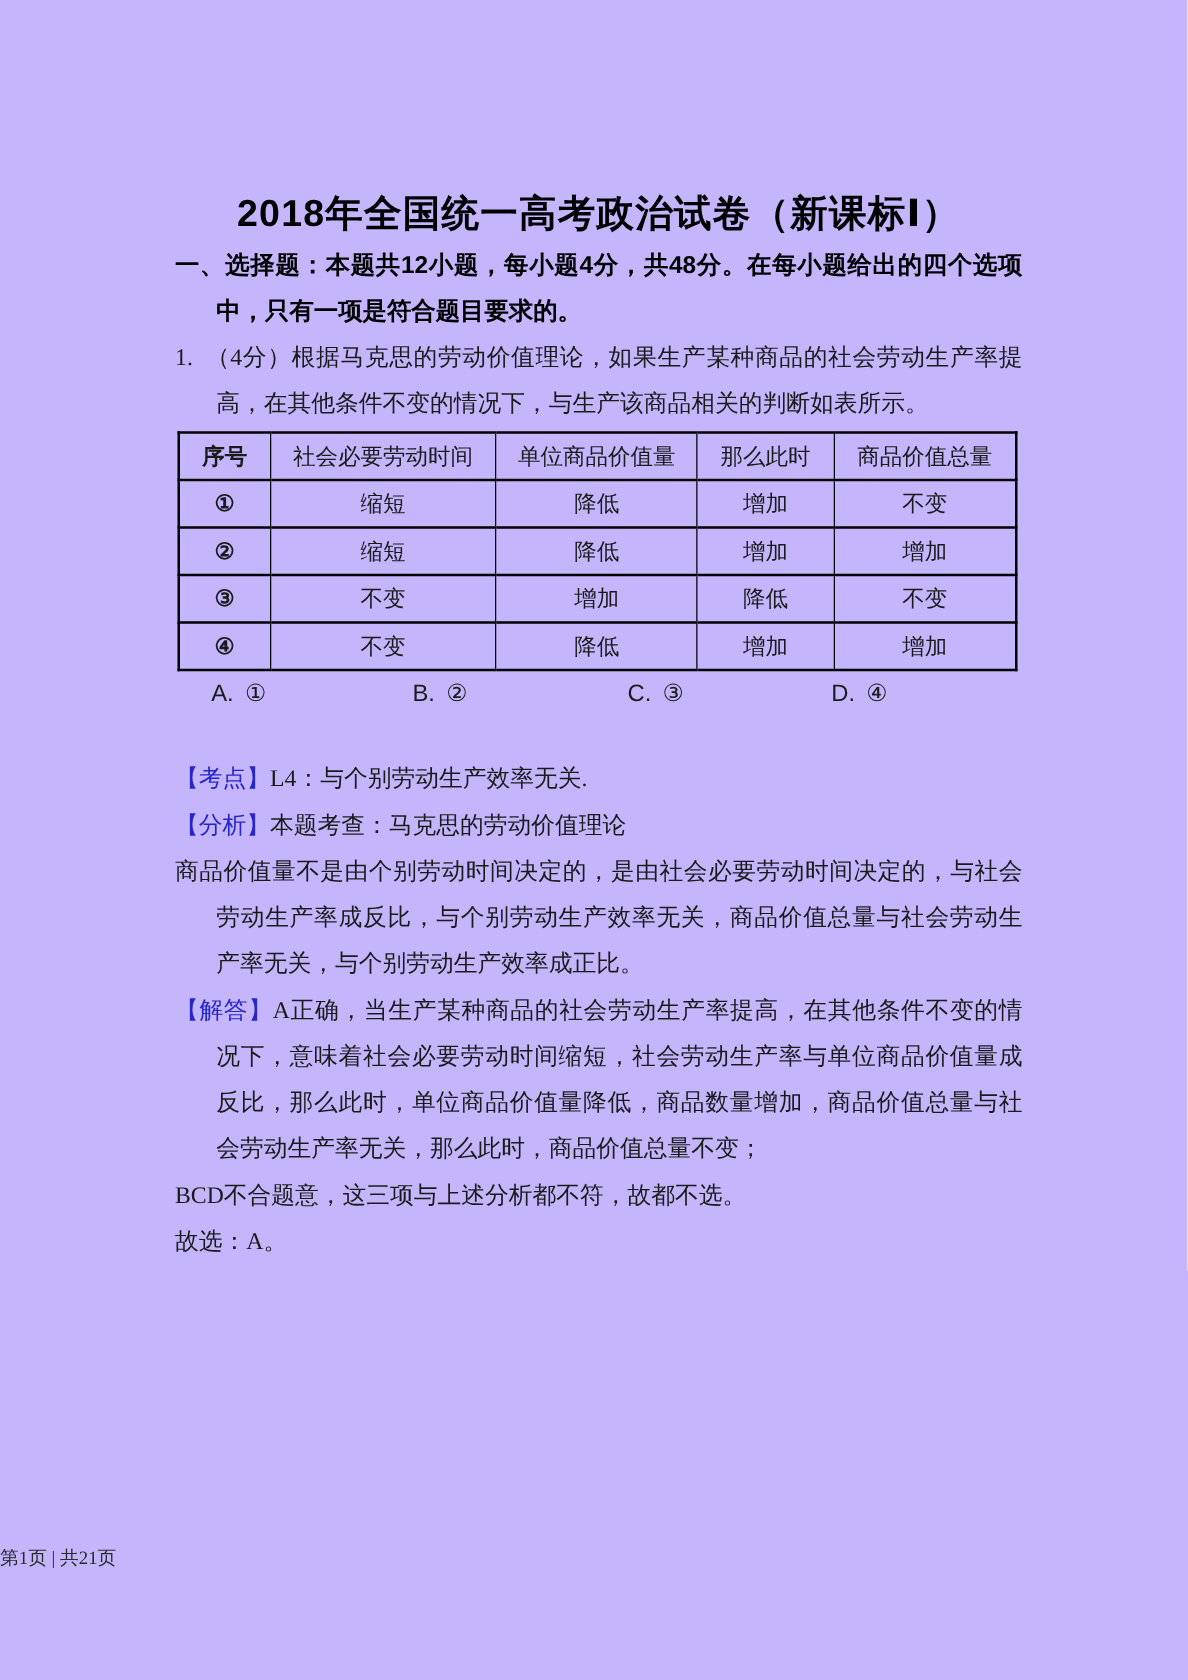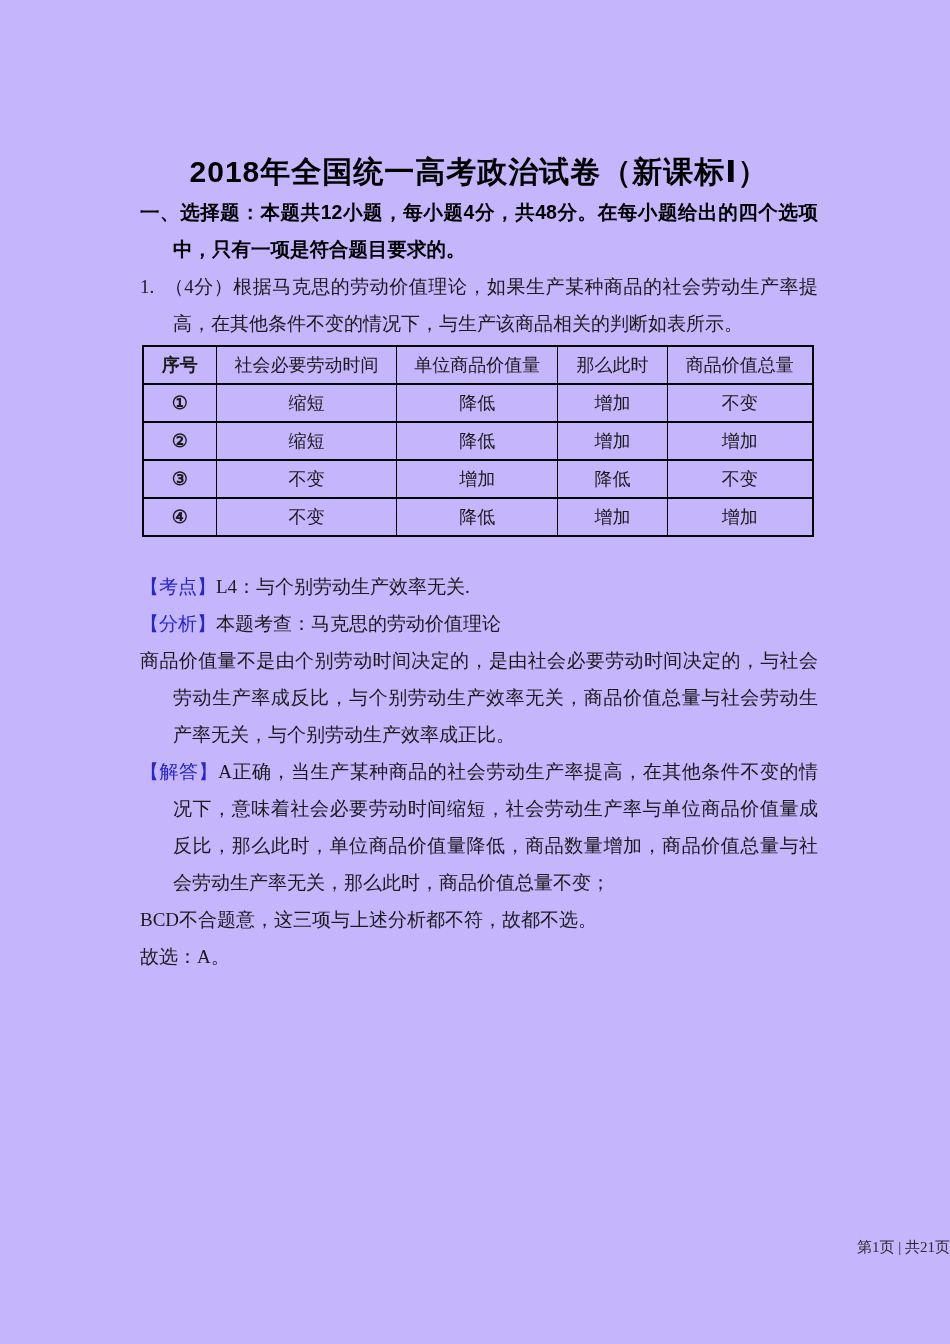--- a/index.html
+++ b/index.html
@@ -107,21 +107,21 @@
     font-family: "Liberation Sans", "DejaVu Sans", sans-serif;
     margin-right: 9px;
   }
   .analysis-block { margin-top: 31px; }
   .blue { }
   .footer {
     position: absolute;
     top: 1236px;
     left: 0;
     width: 950px;
-    text-align: right;
+    text-align: left;
     font-size: 15px;
     line-height: 22px;
     color: #2b2b2b;
     font-family: "Liberation Serif", "DejaVu Serif", serif;
   }
 </style>
 </head>
 <body>
 
 <div class="page">
@@ -170,20 +170,26 @@
             <td>④</td>
             <td>不变</td>
             <td>降低</td>
             <td>增加</td>
             <td>增加</td>
           </tr>
         </tbody>
     </table>
 
 
+    <div class="options-row">
+      <div class="option option-a"><span class="option-label">A.</span><span>①</span></div>
+      <div class="option option-b"><span class="option-label">B.</span><span>②</span></div>
+      <div class="option option-c"><span class="option-label">C.</span><span>③</span></div>
+      <div class="option option-d"><span class="option-label">D.</span><span>④</span></div>
+    </div>
 
     <div class="analysis-block">
       <p class="hang"><span class="blue" style="color: rgb(38, 38, 204);">【考点】</span><span>L4：与个别劳动生产效率无关.</span></p>
 
       <p class="hang"><span class="blue" style="color: rgb(38, 38, 204);">【分析】</span><span>本题考查：马克思的劳动价值理论</span></p>
 
       <p class="hang">商品价值量不是由个别劳动时间决定的，是由社会必要劳动时间决定的，与社会劳动生产率成反比，与个别劳动生产效率无关，商品价值总量与社会劳动生产率无关，与个别劳动生产效率成正比。</p>
 
       <p class="hang"><span class="blue" style="color: rgb(38, 38, 204);">【解答】</span><span>A正确，当生产某种商品的社会劳动生产率提高，在其他条件不变的情况下，意味着社会必要劳动时间缩短，社会劳动生产率与单位商品价值量成反比，那么此时，单位商品价值量降低，商品数量增加，商品价值总量与社会劳动生产率无关，那么此时，商品价值总量不变；</span></p>
 

